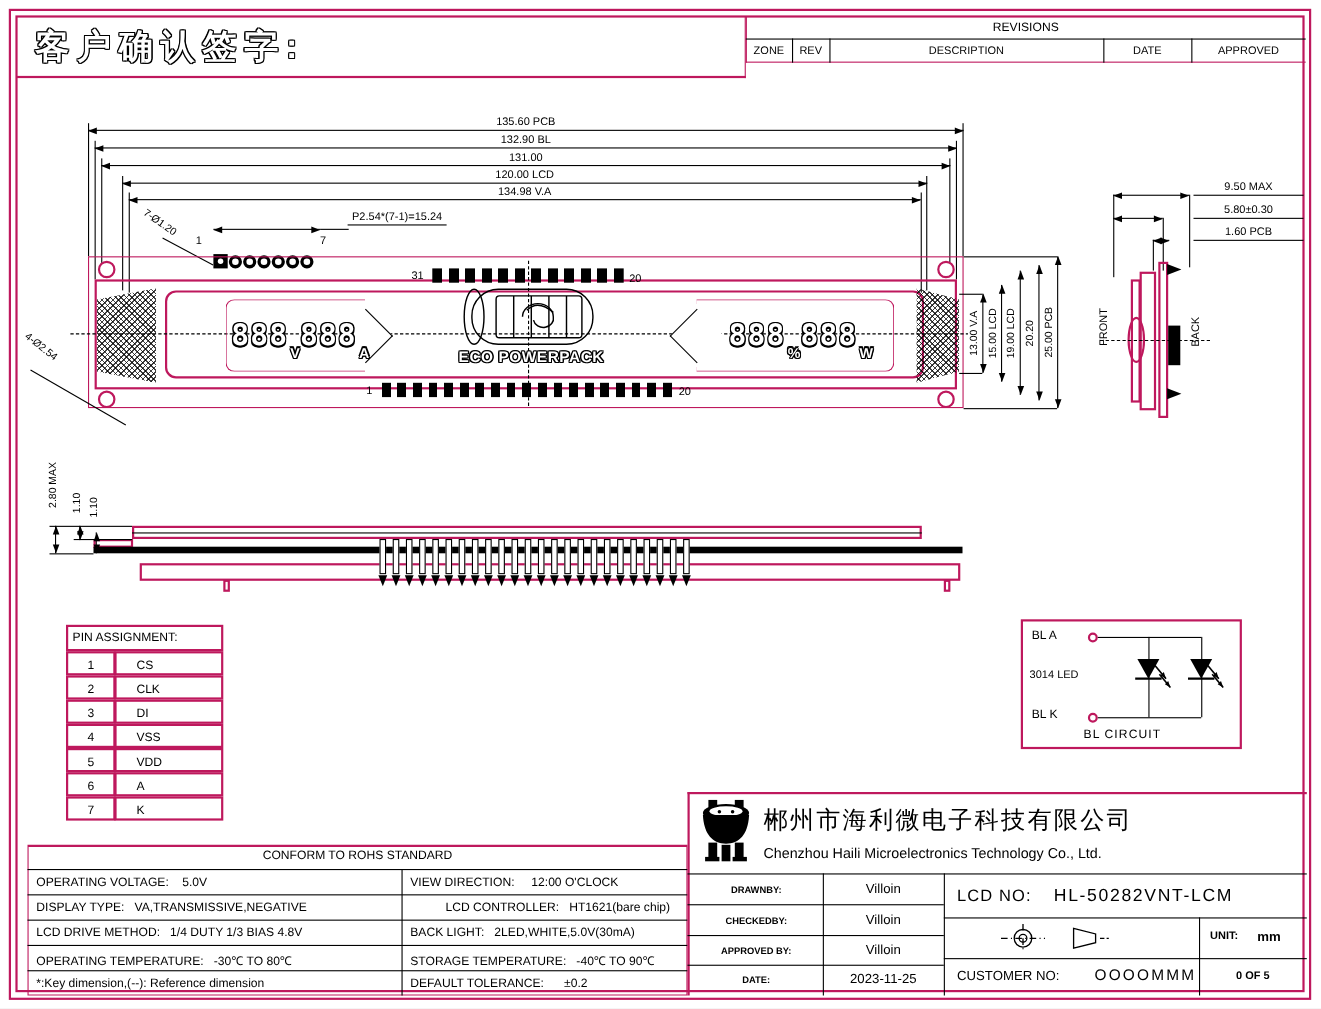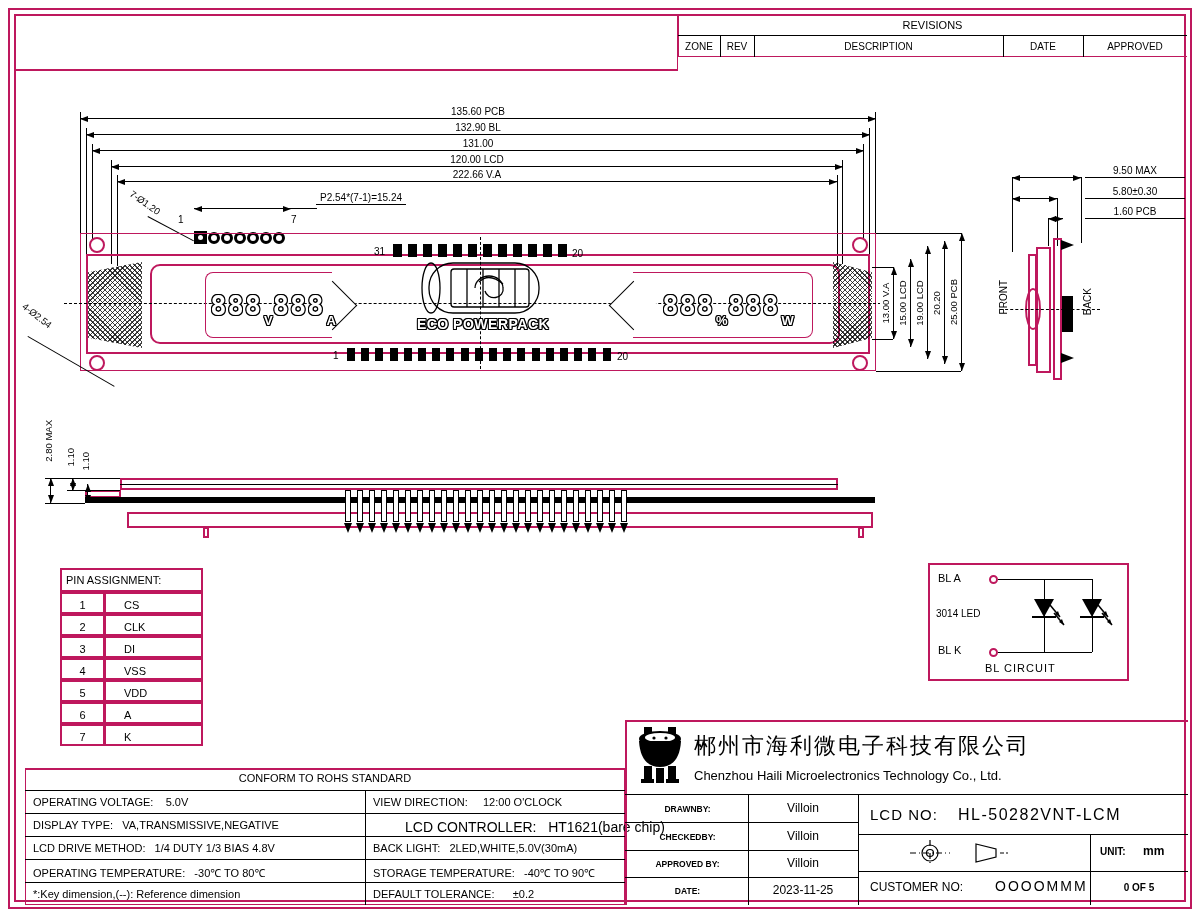--- a/index.html
+++ b/index.html
@@ -38,20 +38,21 @@
 </style>
 </head>
 <body>
 
 <div id="sheet">
 
   <div class="bx" style="left:8px;top:8px;width:1184px;height:901px;"></div>
   <div class="bx" style="left:14px;top:14px;width:1172px;height:888px;border-width:2px;"></div>
 
   <div class="bx" style="left:15px;top:15px;width:663px;height:56px;border-width:0 1px 2px 0;"></div>
+  <div class="txt outl" style="left:32px;top:22px;font-size:31px;letter-spacing:7px;">客户确认签字:</div>
 
   <div>
     <div class="bx" style="left:678px;top:15px;width:509px;height:42px;border-width:0 0 1px 1px;"></div>
     <div class="txt" style="left:678px;top:19px;width:509px;text-align:center;font-size:11px;">REVISIONS</div>
     <div class="hline" style="left:678px;top:35px;width:509px;"></div>
     <div class="xline" style="left:720px;top:35px;height:22px;"></div>
     <div class="xline" style="left:754px;top:35px;height:22px;"></div>
     <div class="xline" style="left:1003px;top:35px;height:22px;"></div>
     <div class="xline" style="left:1083px;top:35px;height:22px;"></div>
     <div class="txt" style="left:678px;top:41px;width:42px;text-align:center;font-size:10px;">ZONE</div>
@@ -80,21 +81,21 @@
     <div class="dim" style="left:86px;top:134px;width:784px;">
         <span class="dlb">132.90 BL</span>
       </div>
     <div class="dim" style="left:92px;top:150px;width:772px;">
         <span class="dlb">131.00</span>
       </div>
     <div class="dim" style="left:111px;top:166px;width:732px;">
         <span class="dlb">120.00 LCD</span>
       </div>
     <div class="dim" style="left:117px;top:181px;width:720px;">
-        <span class="dlb">222.66 V.A</span>
+        <span class="dlb">134.98 V.A</span>
       </div>
 
     <div class="dim" style="left:194px;top:208px;width:97px;"></div>
     <div class="txt" style="left:316px;top:192px;font-size:10px;border-bottom:1px solid #000;padding:0 4px 1px 4px;">P2.54*(7-1)=15.24</div>
     <div class="hline" style="left:291px;top:208px;width:26px;"></div>
 
     <div class="txt" style="left:128px;top:197px;font-size:9.5px;transform:rotate(35deg);">7-Ø1.20</div>
     <div class="hline" style="left:148px;top:216px;width:52px;transform:rotate(28deg);transform-origin:left top;"></div>
     <div class="txt" style="left:178px;top:214px;font-size:10px;">1</div>
     <div class="txt" style="left:291px;top:214px;font-size:10px;">7</div>
@@ -344,21 +345,21 @@
     <div class="hline" style="left:25px;top:836px;width:600px;"></div>
     <div class="hline" style="left:25px;top:859px;width:600px;"></div>
     <div class="hline" style="left:25px;top:882px;width:600px;"></div>
     <div class="xline" style="left:365px;top:790px;height:115px;"></div>
     <div class="txt pre" style="left:33px;top:796px;font-size:11px;">OPERATING VOLTAGE:    5.0V</div>
     <div class="txt pre" style="left:33px;top:819px;font-size:11px;">DISPLAY TYPE:   VA,TRANSMISSIVE,NEGATIVE</div>
     <div class="txt pre" style="left:33px;top:842px;font-size:11px;">LCD DRIVE METHOD:   1/4 DUTY 1/3 BIAS 4.8V</div>
     <div class="txt pre" style="left:33px;top:865px;font-size:11px;">OPERATING TEMPERATURE:   -30℃ TO 80℃</div>
     <div class="txt pre" style="left:33px;top:888px;font-size:11px;">*:Key dimension,(--): Reference dimension</div>
     <div class="txt pre" style="left:373px;top:796px;font-size:11px;">VIEW DIRECTION:     12:00 O'CLOCK</div>
-    <div class="txt pre" style="left:373px;top:819px;font-size:14px;padding-left:32px;">LCD CONTROLLER:   HT1621(bare chip)</div>
+    <div class="txt pre" style="left:373px;top:819px;font-size:11px;padding-left:32px;">LCD CONTROLLER:   HT1621(bare chip)</div>
     <div class="txt pre" style="left:373px;top:842px;font-size:11px;">BACK LIGHT:   2LED,WHITE,5.0V(30mA)</div>
     <div class="txt pre" style="left:373px;top:865px;font-size:11px;">STORAGE TEMPERATURE:   -40℃ TO 90℃</div>
     <div class="txt pre" style="left:373px;top:888px;font-size:11px;">DEFAULT TOLERANCE:      ±0.2</div>
   </div>
 
   <div>
     <div class="bx" style="left:625px;top:720px;width:563px;height:185px;border-width:2px 0 0 2px;"></div>
     <svg class="abs" style="left:636px;top:727px;" width="48" height="60" viewBox="0 0 48 60">
       <rect x="8" y="0" width="8" height="9" fill="#000"></rect>
       <rect x="32" y="0" width="8" height="9" fill="#000"></rect>

